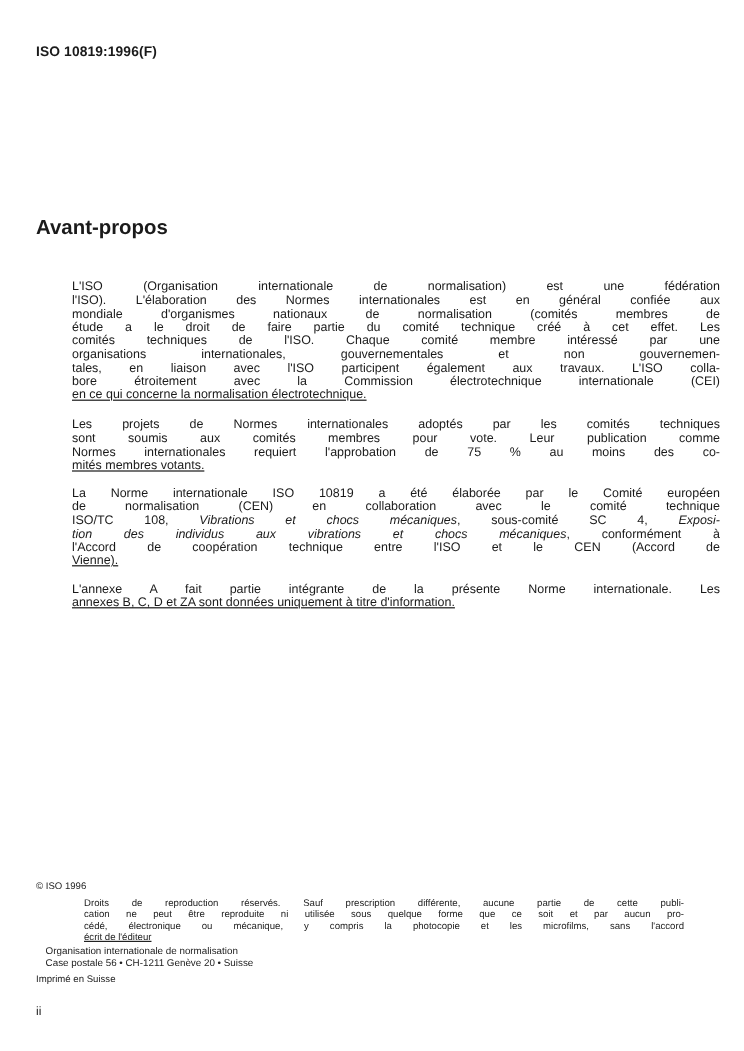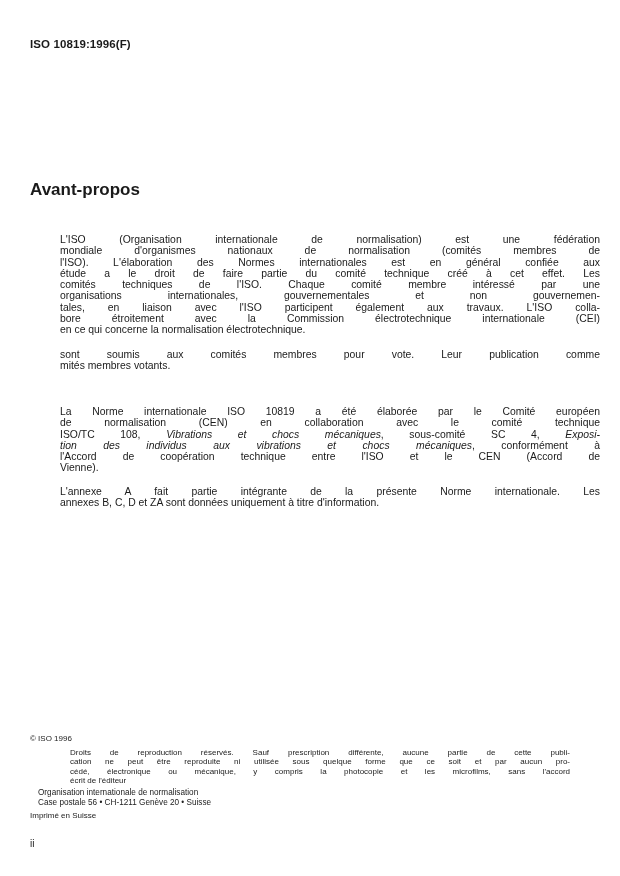--- a/index.html
+++ b/index.html
@@ -2,48 +2,50 @@
 <html><head>
 <meta charset="utf-8">
 <style>
   html, body { margin:0; padding:0; background:#ffffff; }
   body { width:620px; height:876px; position:relative; overflow:hidden;
          font-family:"Liberation Sans", sans-serif; color:#1a1a1a; }
   .hdr { position:absolute; left:30px; top:38px; font-weight:bold; font-size:11.5px; letter-spacing:0.1px; }
   .title { position:absolute; left:30px; top:180px; font-weight:bold; font-size:17px; }
   .body { position:absolute; left:30px; width:540px; font-size:10.4px; line-height:11.3px; text-align:justify;margin-left:30px; }
   .line { display:block; text-align:justify; text-align-last:justify; height:11.3px; white-space:nowrap; }
-  .line.last { text-align-last:left; }
+  .line.last { text-align-last:left;text-decoration:underline; }
   .i { font-style:italic; }
   .foot { position:absolute; left:30px; font-size:8px; line-height:9.4px; color:#222; width:540px; }
   .foot .line { height:9.4px;margin-left:40px; }
   .addr { padding-left:8px; font-size:8.2px; }
   .pg { position:absolute; left:30px; top:838px; font-size:10px; }
 </style>
 </head>
 <body>
 
 <div class="hdr">ISO 10819:1996(F)</div>
 
 <div class="title">Avant-propos</div>
 
 <div class="body" style="top:234px">
   <span class="line">L'ISO (Organisation internationale de normalisation) est une fédération</span>
+  <span class="line">l'ISO). L'élaboration des Normes internationales est en général confiée aux</span>
   <span class="line">mondiale d'organismes nationaux de normalisation (comités membres de</span>
-  <span class="line">l'ISO). L'élaboration des Normes internationales est en général confiée aux</span>
   <span class="line">étude a le droit de faire partie du comité technique créé à cet effet. Les</span>
   <span class="line">comités techniques de l'ISO. Chaque comité membre intéressé par une</span>
   <span class="line">organisations internationales, gouvernementales et non gouvernemen-</span>
   <span class="line">tales, en liaison avec l'ISO participent également aux travaux. L'ISO colla-</span>
   <span class="line">bore étroitement avec la Commission électrotechnique internationale (CEI)</span>
   <span class="line last">en ce qui concerne la normalisation électrotechnique.</span>
 </div>
 
 <div class="body" style="top:349px">
+  <span class="line">Les projets de Normes internationales adoptés par les comités techniques</span>
   <span class="line">sont soumis aux comités membres pour vote. Leur publication comme</span>
+  <span class="line">Normes internationales requiert l'approbation de 75 % au moins des co-</span>
   <span class="line last">mités membres votants.</span>
 </div>
 
 <div class="body" style="top:406px">
   <span class="line">La Norme internationale ISO 10819 a été élaborée par le Comité européen</span>
   <span class="line">de normalisation (CEN) en collaboration avec le comité technique</span>
   <span class="line"><span>ISO/TC 108, </span><span class="i">Vibrations et chocs mécaniques</span><span>, sous-comité SC 4, </span><span class="i">Exposi-</span></span>
   <span class="line"><span class="i">tion des individus aux vibrations et chocs mécaniques</span><span>, conformément à</span></span>
   <span class="line">l'Accord de coopération technique entre l'ISO et le CEN (Accord de</span>
   <span class="line last">Vienne).</span>

